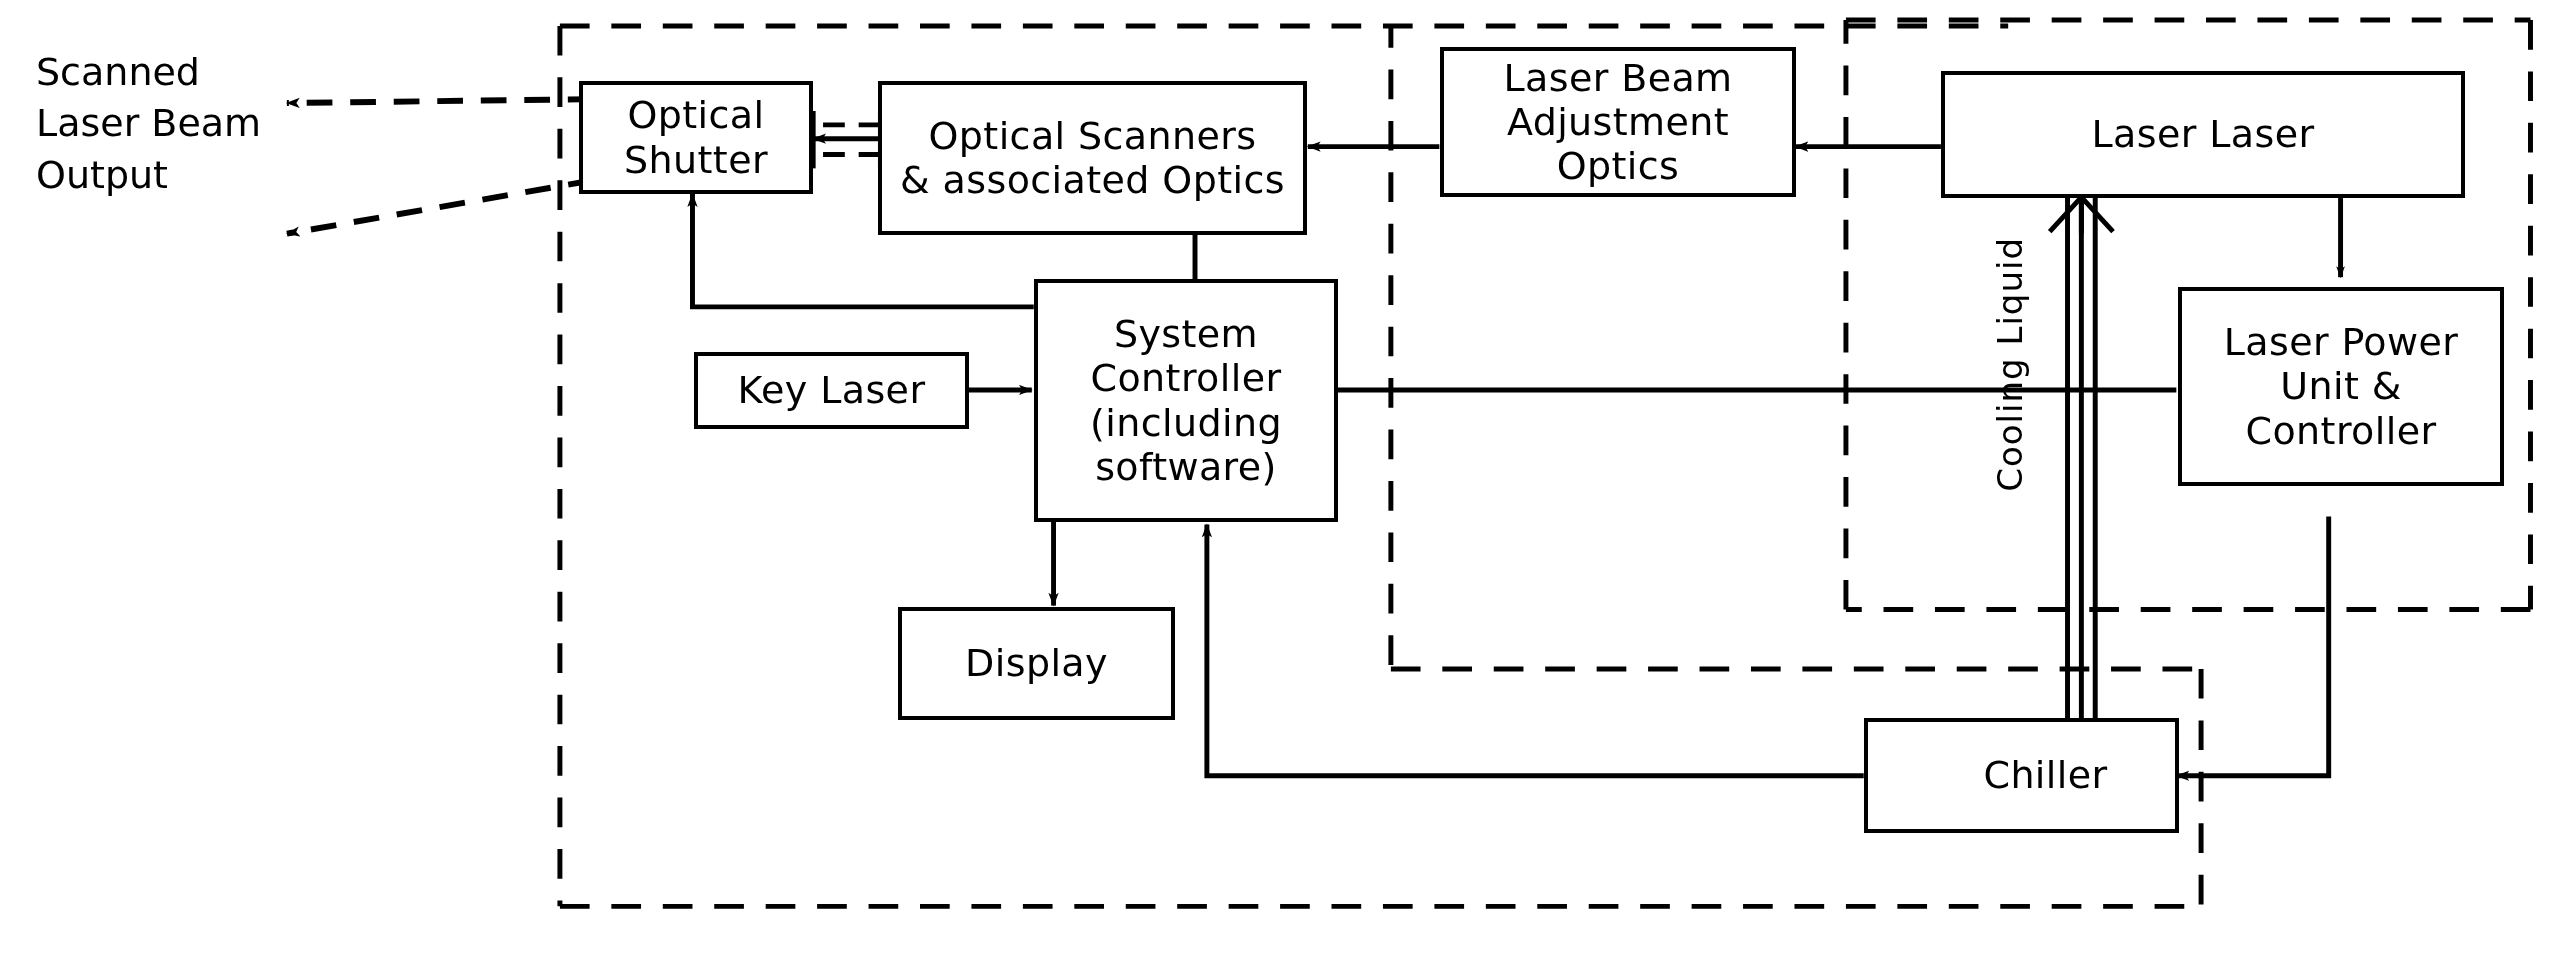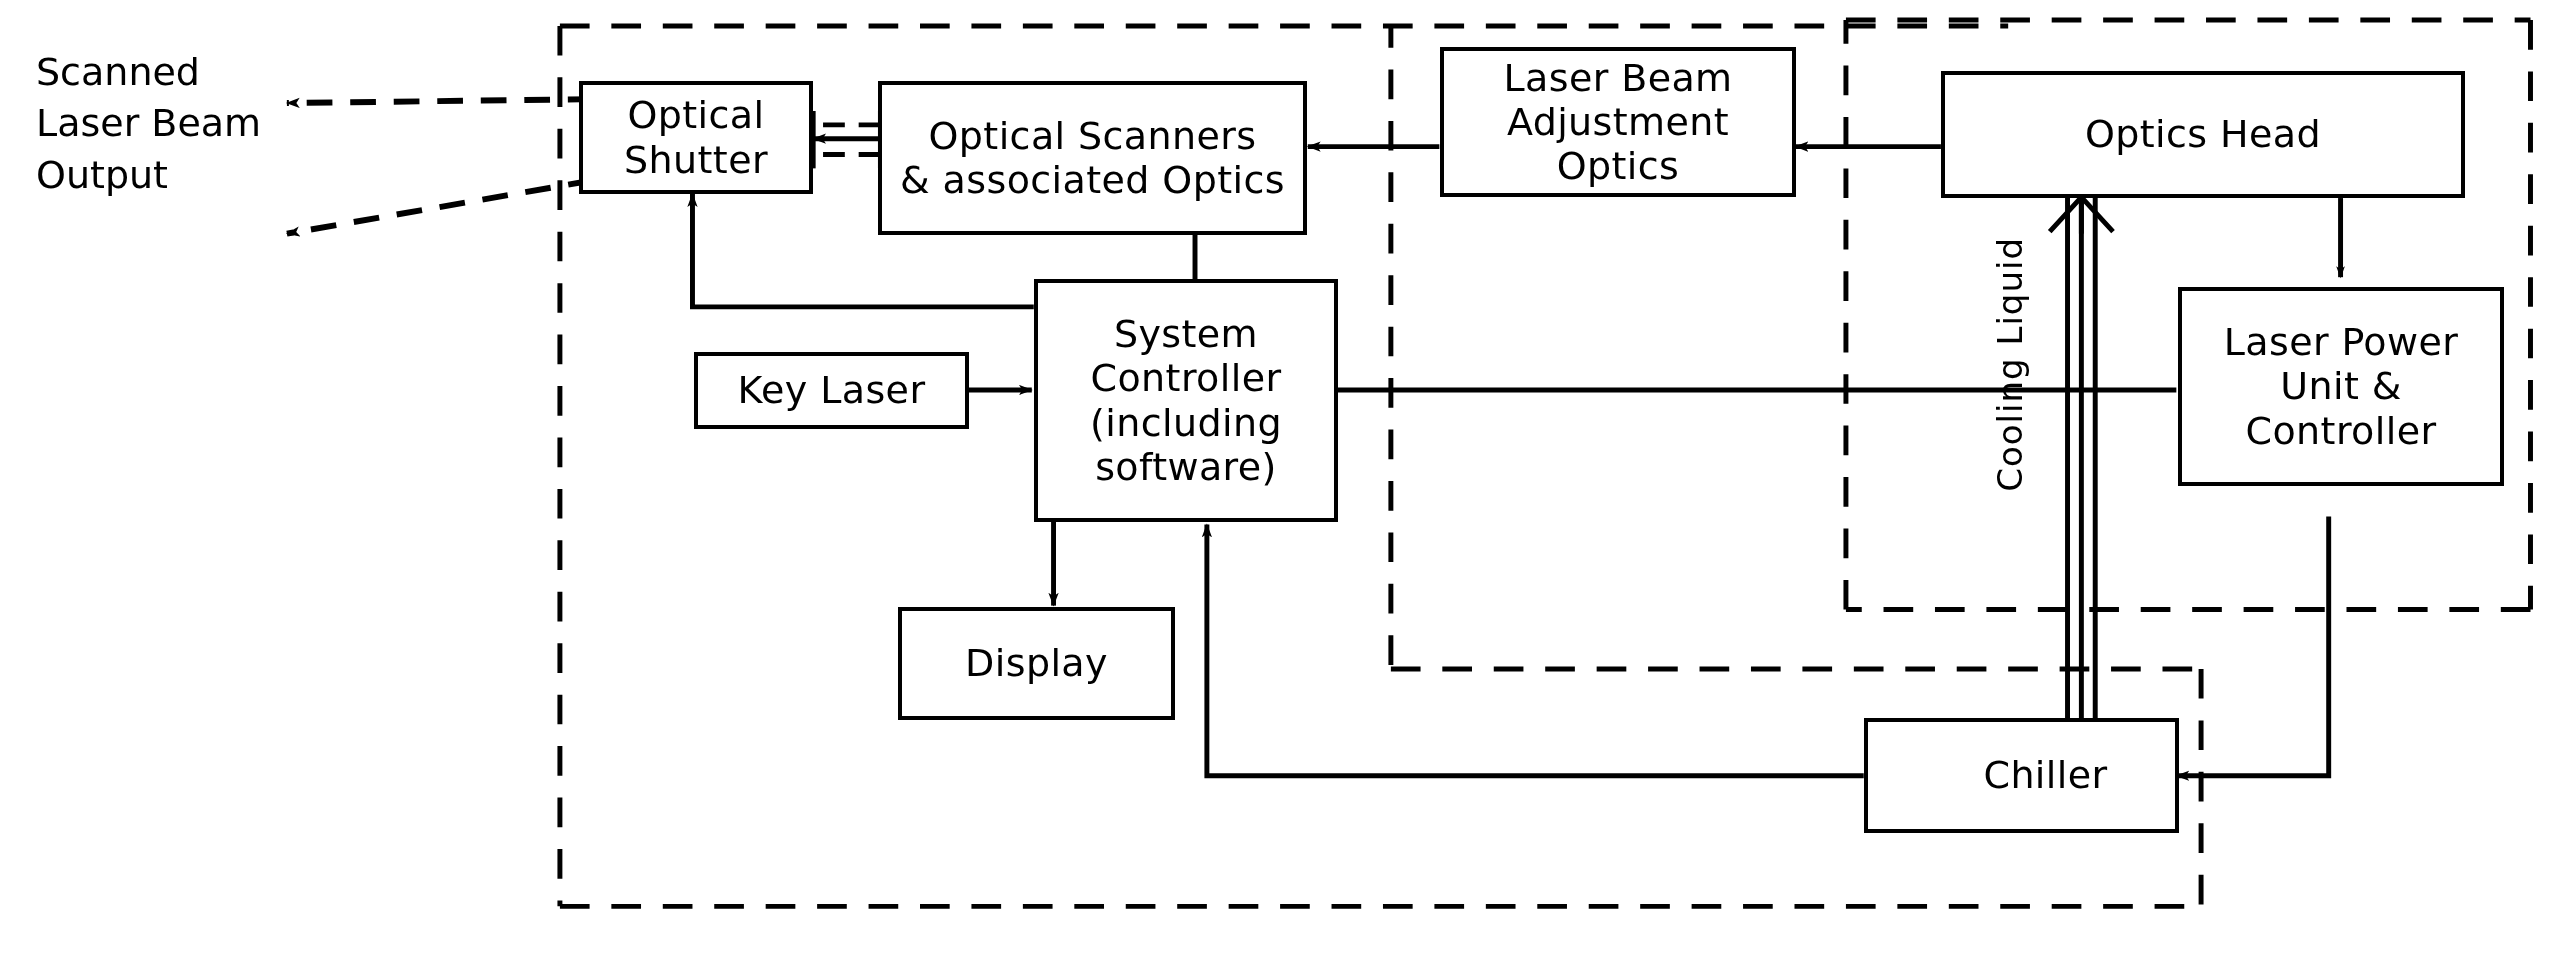--- a/index.html
+++ b/index.html
@@ -121,21 +121,21 @@
 
   <div class="node t38" style="left:878px;top:81px;width:429px;height:154px;">
     <span>Optical Scanners<br>&amp; associated Optics</span>
   </div>
 
   <div class="node t38" style="left:1440px;top:47px;width:356px;height:150px;">
     <span>Laser Beam<br>Adjustment<br>Optics</span>
   </div>
 
   <div class="node t38" style="left:1941px;top:71px;width:524px;height:127px;">
-    <span>Optics Head</span>
+    <span>Laser Laser</span>
   </div>
 
   <div class="node t38" style="left:1034px;top:279px;width:304px;height:243px;">
     <span>System<br>Controller<br>(including<br>software)</span>
   </div>
 
   <div class="node t38" style="left:694px;top:352px;width:275px;height:77px;">
     <span>Key Laser</span>
   </div>
 

